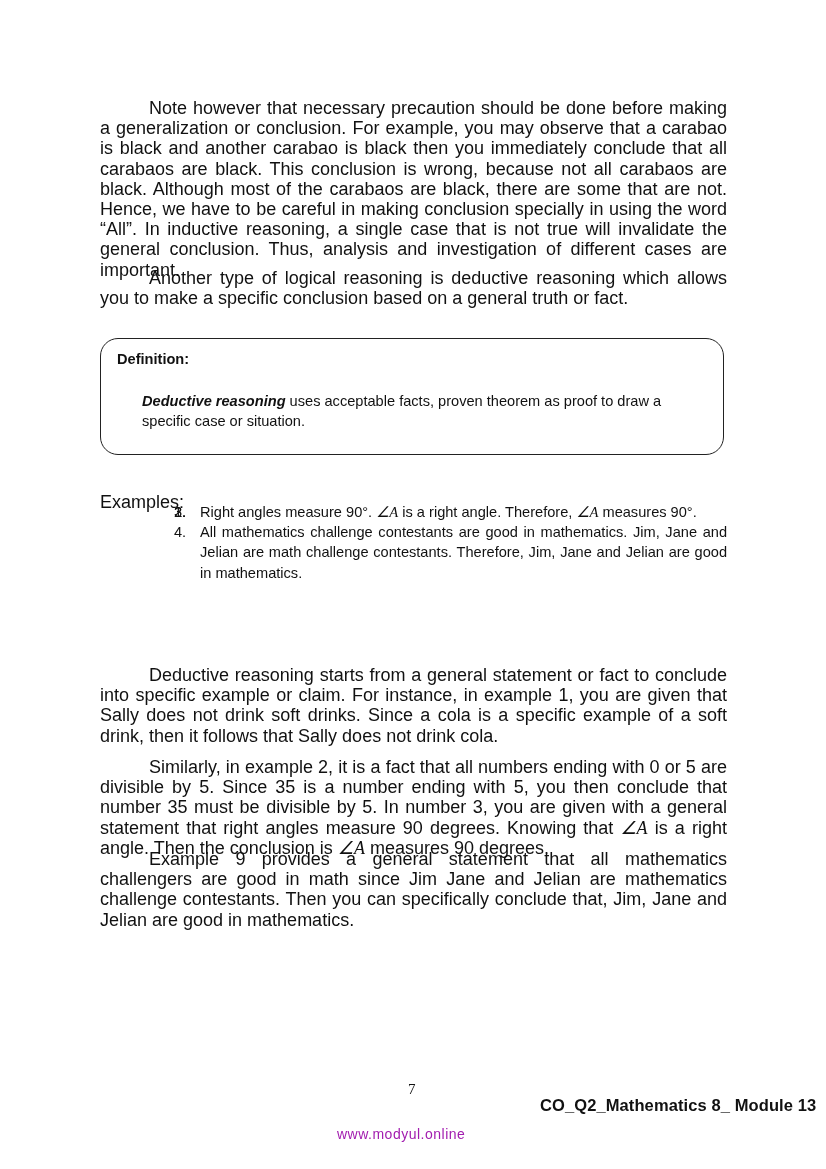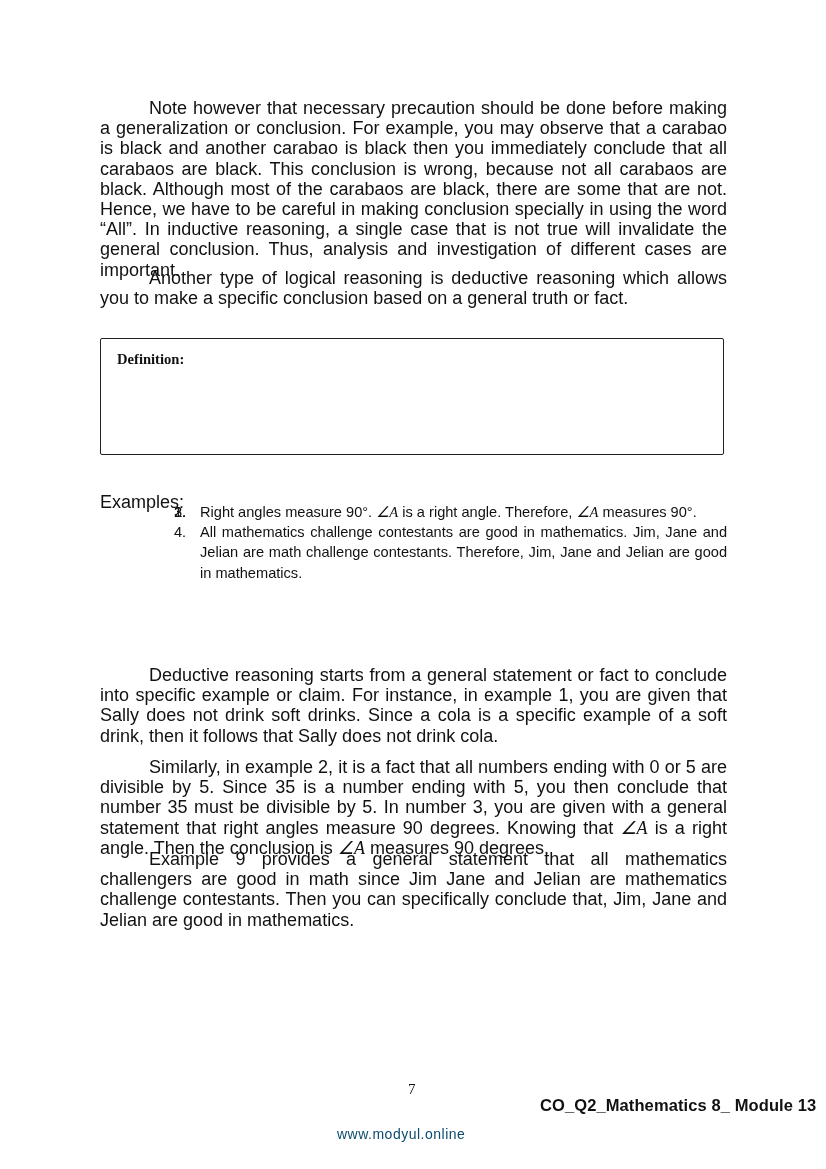--- a/index.html
+++ b/index.html
@@ -9,47 +9,48 @@
   }
   .page { position: absolute; left: 100px; top: 98px; width: 627px; }
   p {
     margin: 0; font-size: 18px; line-height: 20.2px; text-align: justify;
   }
   .indent { text-indent: 49px; }
   .p1 { position: absolute; top: 0; width: 627px; }
   .p2 { position: absolute; top: 170px; width: 627px; }
   .defbox {
     position: absolute; top: 240px; left: 0; width: 624px; height: 117px;
-    border: 1.3px solid #222; border-radius: 2px; box-sizing: border-box; font-family: Liberation Serif, serif;
+    border: 1.3px solid #222; border-radius: 18px; box-sizing: border-box;
   }
   .def-title { position: absolute; left: 16px; top: 12px; font-weight: bold; font-size: 14.6px; }
   .def-text { position: absolute; left: 41px; top: 52px; width: 560px; text-align: left; font-size: 14.6px; line-height: 20.2px; }
   .def-text b { font-style: italic; }
   .ex-label { position: absolute; top: 394px; font-size: 18px; }
   ol { position: absolute; top: 404px; left: 100px; width: 527px; margin: 0; padding: 0; list-style: none; }
   ol li { position: relative; padding-left: 0; font-size: 14.6px; line-height: 20.2px; text-align: justify; }
   ol li .num { position: absolute; left: -26px; }
   .math { font-family: Liberation Sans, sans-serif; margin-top: 45px; }
   .mi { font-family: "Liberation Serif", serif; font-style: italic; }
   .p3 { position: absolute; top: 567px; width: 627px; }
   .p4 { position: absolute; top: 659px; width: 627px; }
   .p5 { position: absolute; top: 751px; width: 627px; }
   .pagenum { position: absolute; left: 408px; top: 1081px; font-family: "Liberation Serif", serif; font-size: 15px; }
   .footer { position: absolute; left: 500px; top: 1096px; font-weight: bold; font-size: 16.5px; letter-spacing: 0.1px; margin-left: 40px; }
-  .watermark { position: absolute; left: 337px; top: 1126px; font-size: 14px; color: #0c4a6e; letter-spacing: 0.5px; }
+  .watermark { position: absolute; left: 337px; top: 1126px; font-size: 14px; color: #a21caf; letter-spacing: 0.5px; }
 </style>
 </head>
 <body>
 
 <div class="page">
   <p class="p1 indent">Note however that necessary precaution should be done before making a generalization or conclusion. For example, you may observe that a carabao is black and another carabao is black then you immediately conclude that all carabaos are black. This conclusion is wrong, because not all carabaos are black. Although most of the carabaos are black, there are some that are not. Hence, we have to be careful in making conclusion specially in using the word “All”. In inductive reasoning, a single case that is not true will invalidate the general conclusion. Thus, analysis and investigation of different cases are important.</p>
   <p class="p2 indent">Another type of logical reasoning is deductive reasoning which allows you to make a specific conclusion based on a general truth or fact.</p>
 
   <div class="defbox">
     <div class="def-title">Definition:</div>
+    <div class="def-text"><b>Deductive reasoning</b><span> uses acceptable facts, proven theorem as proof to draw a specific case or situation.</span></div>
   </div>
 
   <div class="ex-label">Examples:</div>
 
   <ol>
     <li><span class="num">1.</span></li>
     <li><span class="num">2.</span></li>
     <li><span class="num">3.</span><span>Right angles measure </span><span class="math">90°</span><span>. </span><span class="mi">∠A</span><span> is a right angle. Therefore, </span><span class="mi">∠A</span><span> measures </span><span class="math">90°</span><span>.</span></li>
     <li><span class="num">4.</span><span>All mathematics challenge contestants are good in mathematics. Jim, Jane and Jelian are math challenge contestants. Therefore, Jim, Jane and Jelian are good in mathematics.</span></li>
   </ol>

